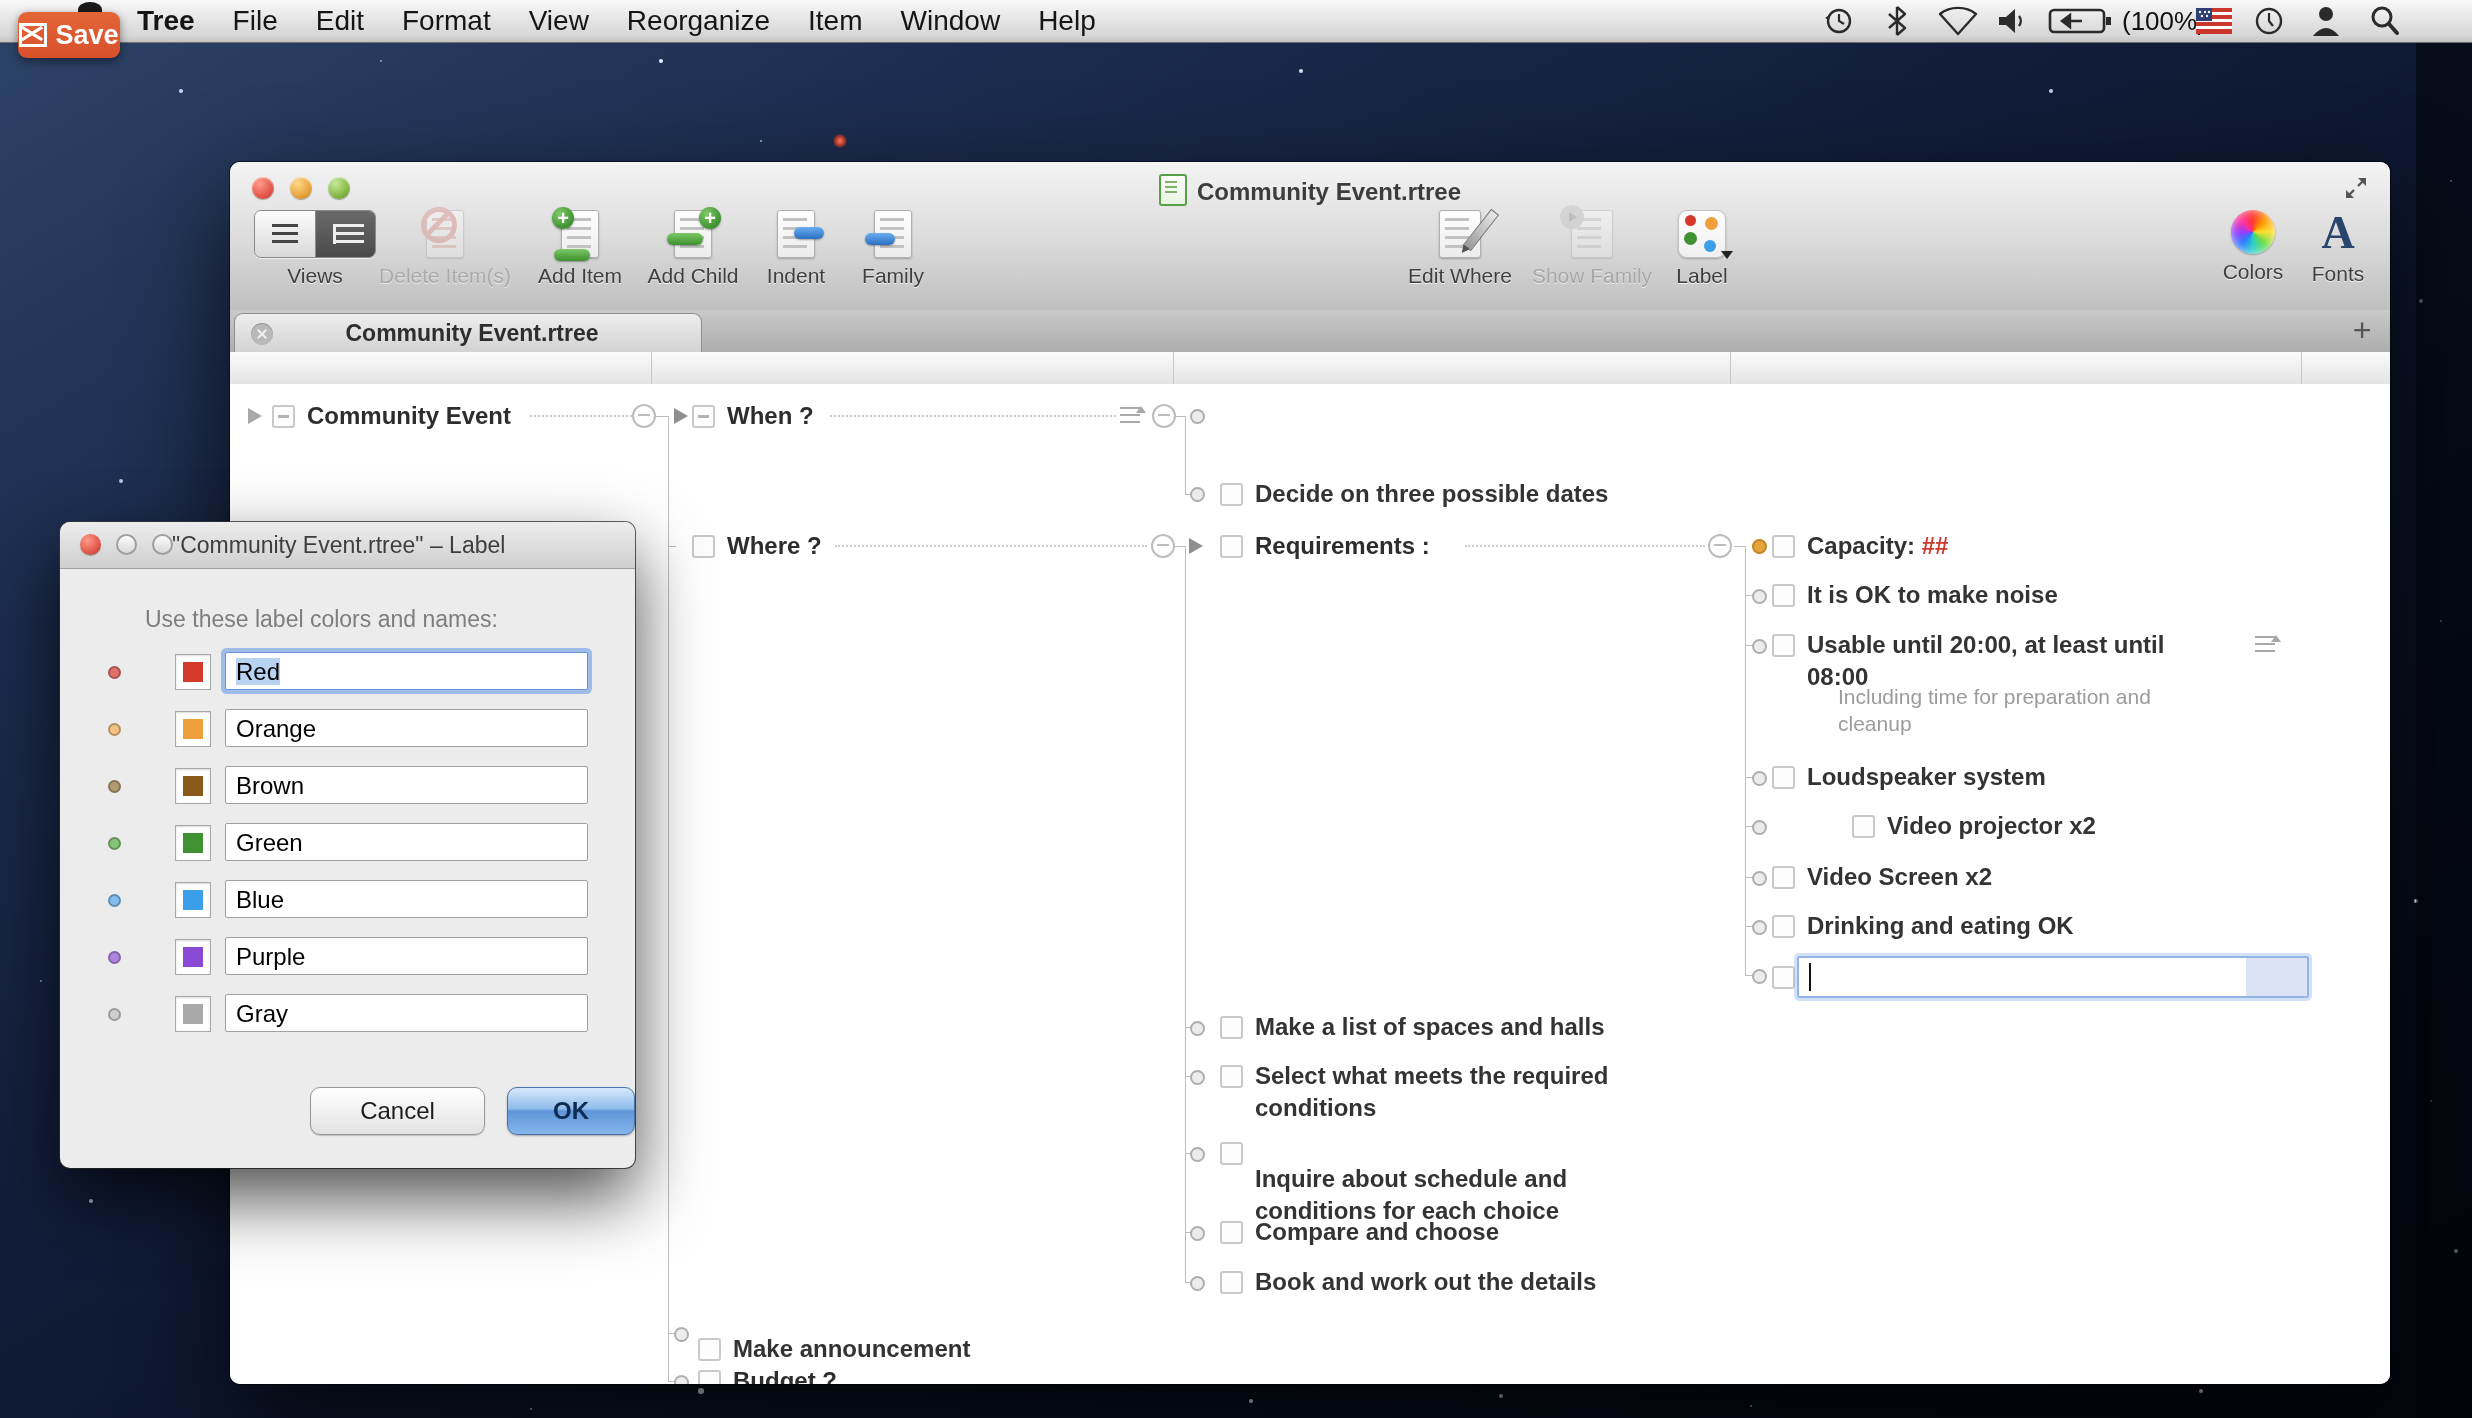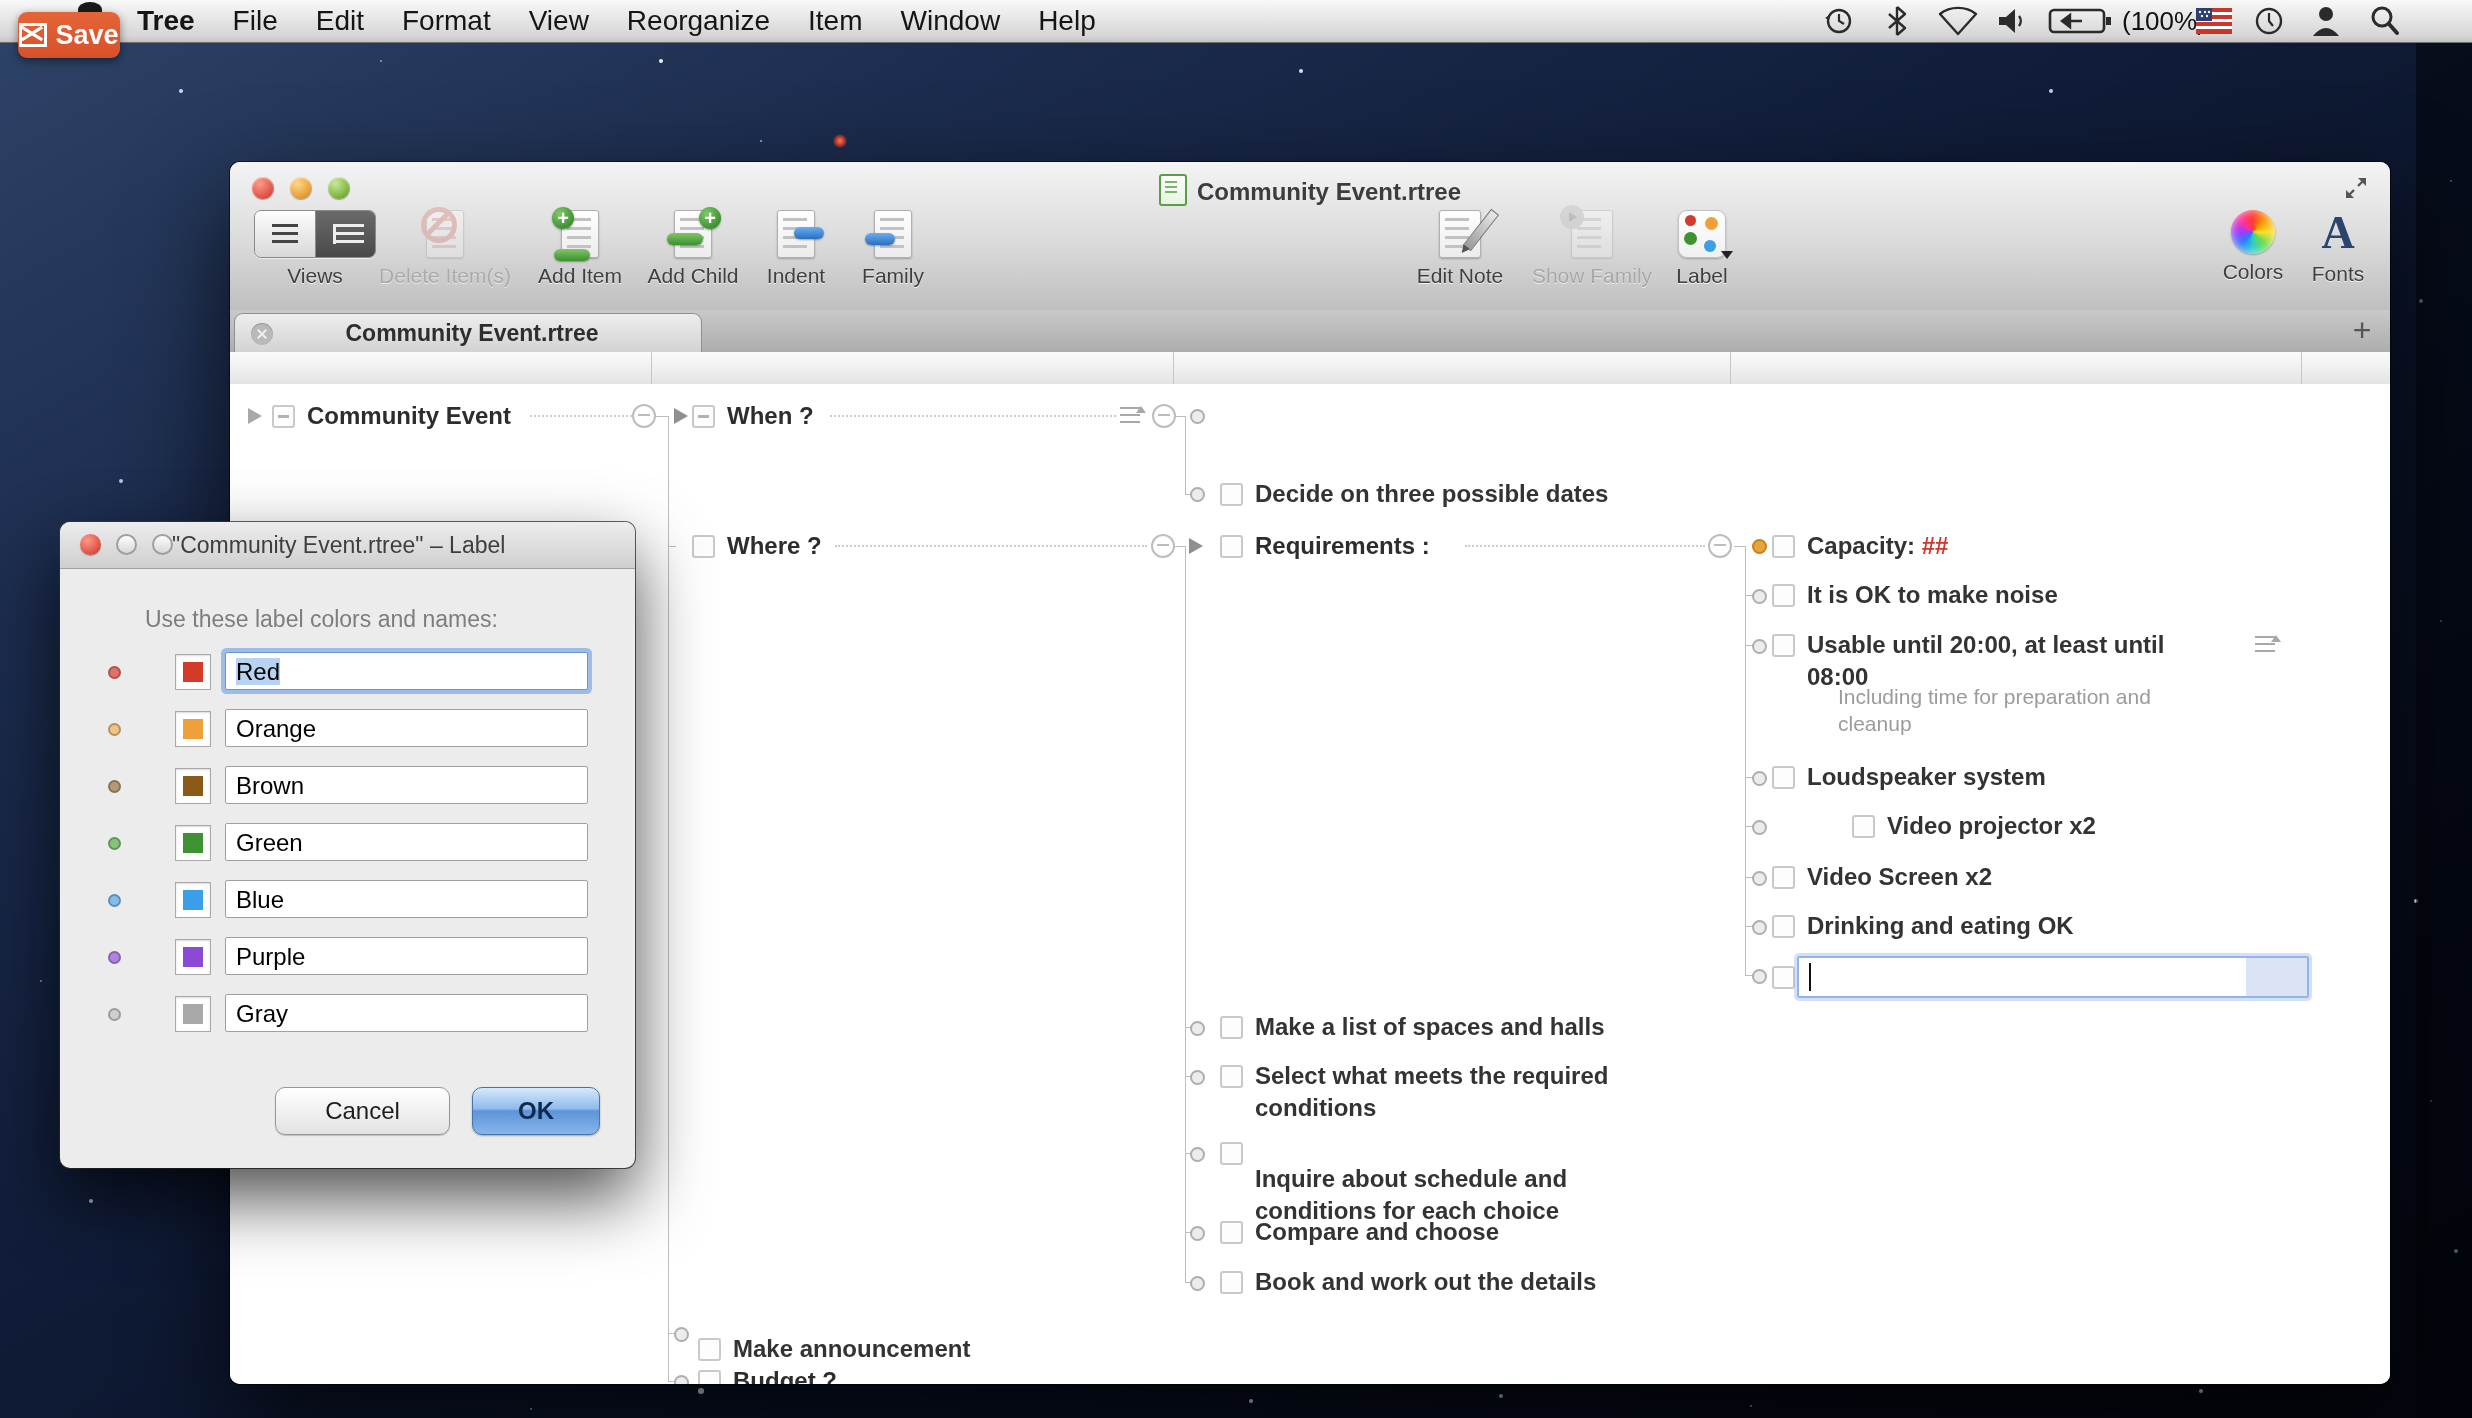--- a/index.html
+++ b/index.html
@@ -128,21 +128,21 @@
   .dtl.ghost{border:2px solid #9f9f9f;width:17px;height:17px;background:linear-gradient(#fdfdfd,#d8d8d8);}
   .dlg-title{position:absolute;left:112px;top:10px;font-size:23px;color:#3e3e3e;white-space:nowrap;}
   .instr{position:absolute;left:85px;top:84px;font-size:23px;color:#7d7d7d;}
   .ldot{position:absolute;left:48px;width:9px;height:9px;border-radius:50%;border:2px solid rgba(0,0,0,.25);}
   .well{position:absolute;left:115px;width:34px;height:34px;background:#fff;border:1px solid #a8a8a8;display:flex;align-items:center;justify-content:center;box-shadow:inset 0 1px 2px rgba(0,0,0,.15);}
   .well i{width:20px;height:20px;display:block;}
   .fld{position:absolute;left:165px;width:363px;height:38px;background:#fff;border:1px solid #a0a0a0;border-radius:2px;
     font-size:24px;color:#000;line-height:38px;padding-left:10px;box-sizing:border-box;}
   .fld.focus{box-shadow:0 0 0 4px rgba(96,150,230,.55);border-color:#6a95d8;}
   .fld .sel{background:#b8d2f2;}
-  .btn{position:absolute;top:565px;height:46px;border-radius:10px;font-size:24px;text-align:center;line-height:46px;}
+  .btn{position:absolute;top:565px;height:46px;border-radius:10px;font-size:24px;text-align:center;line-height:46px;margin-left:35px;}
   .btn.cancel{left:215px;width:173px;background:linear-gradient(#fff,#e2e2e2);border:1px solid #979797;color:#1d1d1d;box-shadow:0 1px 1px rgba(0,0,0,.2);}
   .btn.ok{left:412px;width:126px;background:linear-gradient(#d6e9fb,#8fbcec 45%,#5e94d8 50%,#85b6ec);border:1px solid #4a74a8;color:#0d2a50;font-weight:700;box-shadow:0 1px 2px rgba(0,0,0,.3);}
 </style>
 </head>
 <body>
 
 <div class="abs stars"></div>
 <div class="abs redstar"></div>
 <div class="abs edgeband"></div>
 
@@ -288,21 +288,21 @@
           <div class="rows"></div>
           <div class="bar-blue" style="left:-10px;top:22px;"></div>
         </div>
       <div class="lab">Family</div>
     </div>
     <div class="tbtn" style="left:1175px;width:110px;">
       <div class="icon-sheet" style="width:40px;">
           <div class="rows"></div>
           <div class="pencil"></div>
         </div>
-      <div class="lab">Edit Note</div>
+      <div class="lab">Edit Where</div>
     </div>
     <div class="tbtn dis" style="left:1292px;width:140px;opacity:.8;">
       <div class="icon-sheet" style="opacity:.5;width:40px;">
           <div class="rows"></div>
         <div style="position:absolute;left:-12px;top:-6px;width:24px;height:24px;border-radius:50%;background:#bdbdbd;">
           <svg width="24" height="24" viewBox="0 0 24 24">
               <path d="M9 7 l8 5 -8 5z" fill="#888"></path>
             </svg></div>
         </div>
       <div class="lab">Show Family</div>

